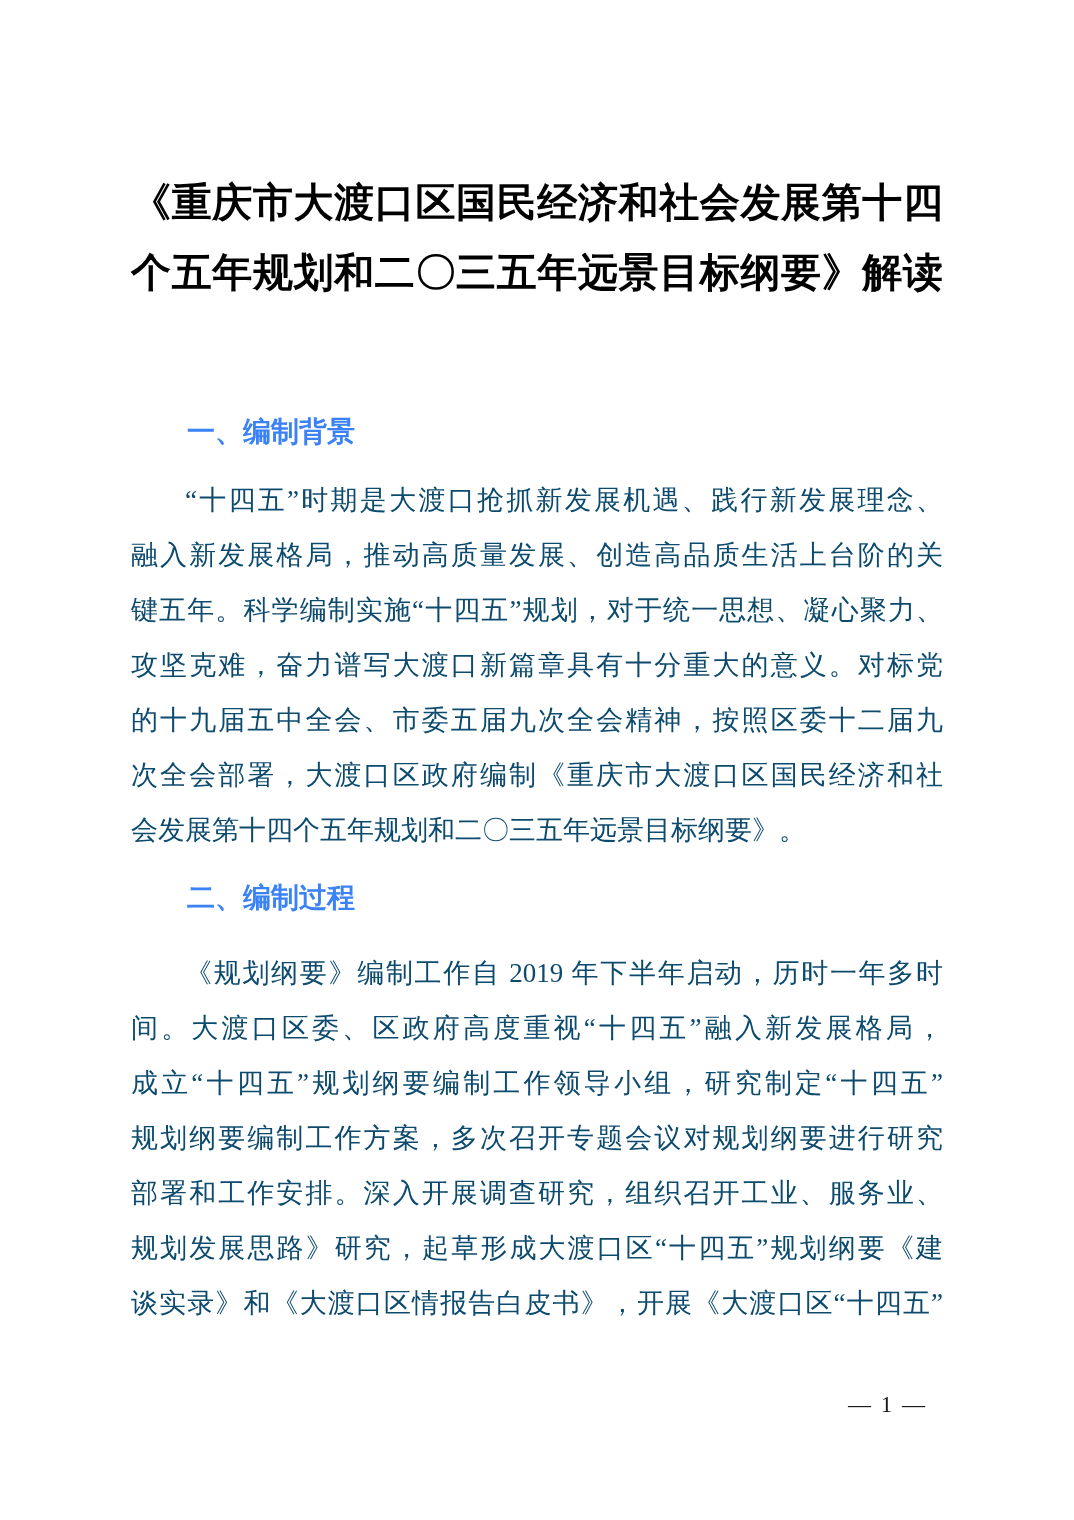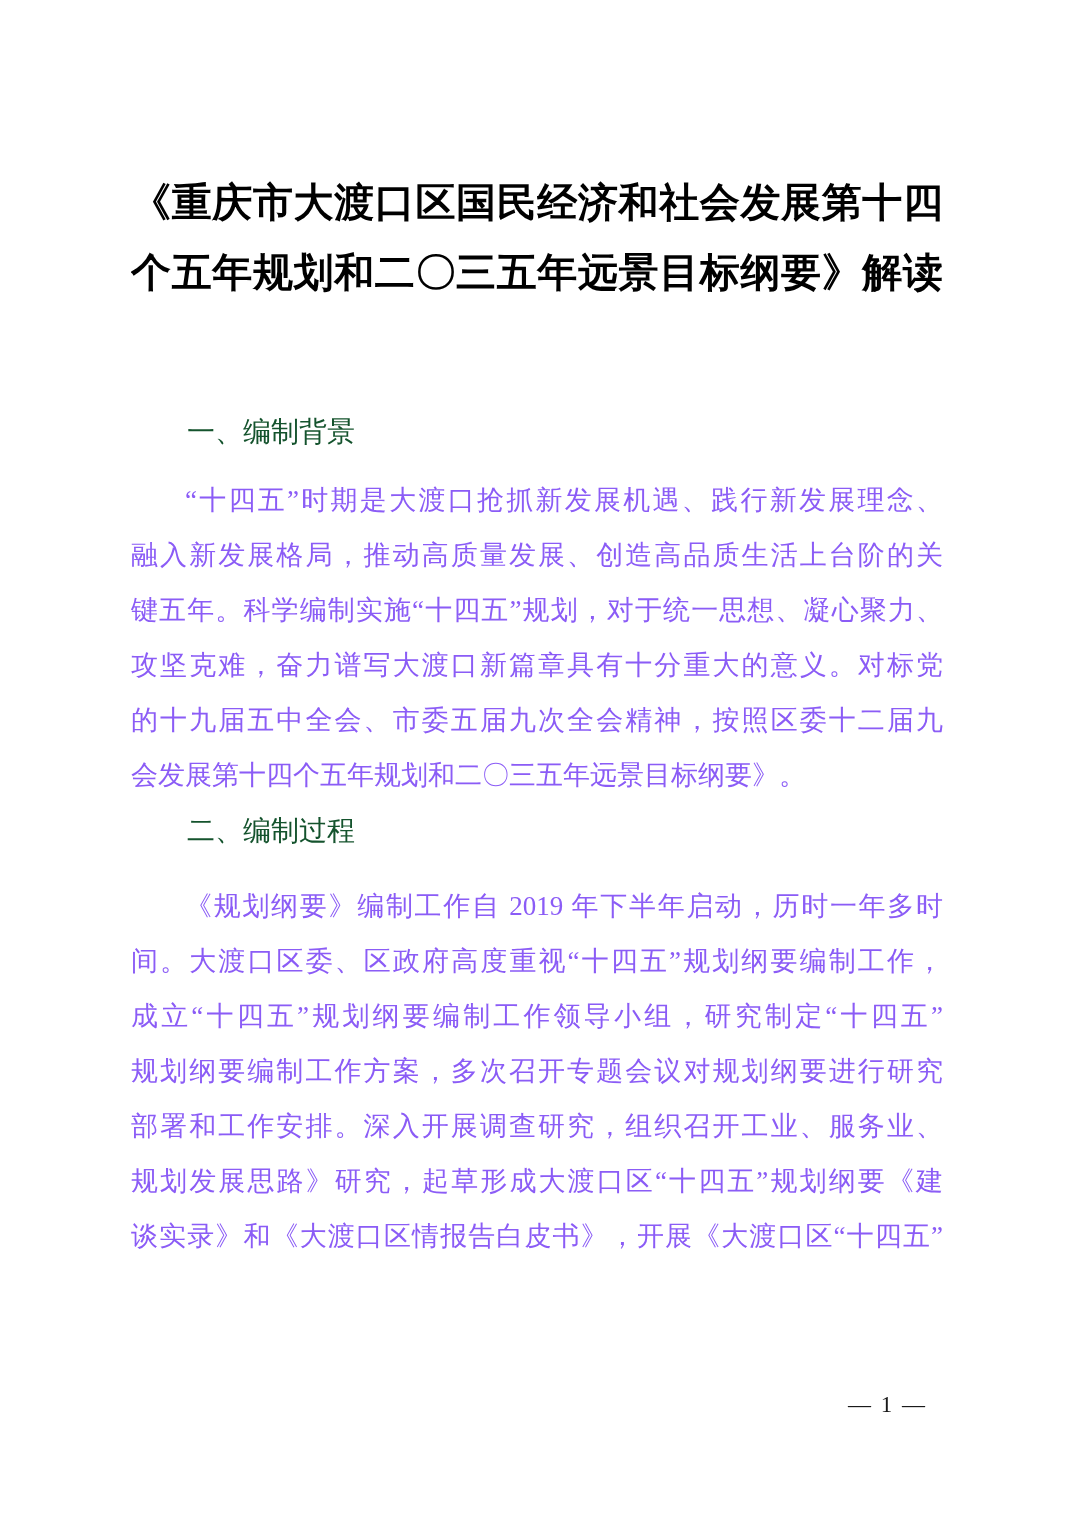--- a/index.html
+++ b/index.html
@@ -27,34 +27,34 @@
     color: #000;
   }
   .doc-title .t-line {
     text-align: justify;
     text-align-last: justify;
     white-space: nowrap;
     overflow: hidden;
   }
   .section-heading {
     font-family: "Liberation Sans", "DejaVu Sans", sans-serif;
-    font-weight: normal;
+    font-weight: bold;
     font-size: 28px;
     line-height: 36px;
     text-indent: 2em;
-    color: #14532d;
+    color: #3b82f6;
   }
   .heading-1 { margin-top: 106px; }
-  .heading-2 { margin-top: 10px; }
+  .heading-2 { margin-top: 22px; }
   .para { margin-top: 23px; }
   .para-2 { margin-top: 30px; }
   .body-line {
     font-size: 27px;
     line-height: 55px;
-    color: #8b5cf6;
+    color: #0c4a6e;
     text-align: justify;
     text-align-last: justify;
     white-space: nowrap;
     overflow: hidden;
     font-weight: normal;
   }
   .body-line.first { text-indent: 2em; }
   .body-line.last { text-align-last: left; }
   .page-footer {
     position: absolute;
@@ -77,28 +77,29 @@
     </div>
 
     <div class="section-heading heading-1">一、编制背景</div>
 
     <div class="para para-1">
       <div class="body-line first">“十四五”时期是大渡口抢抓新发展机遇、践行新发展理念、</div>
       <div class="body-line">融入新发展格局，推动高质量发展、创造高品质生活上台阶的关</div>
       <div class="body-line">键五年。科学编制实施“十四五”规划，对于统一思想、凝心聚力、</div>
       <div class="body-line">攻坚克难，奋力谱写大渡口新篇章具有十分重大的意义。对标党</div>
       <div class="body-line">的十九届五中全会、市委五届九次全会精神，按照区委十二届九</div>
+      <div class="body-line">次全会部署，大渡口区政府编制《重庆市大渡口区国民经济和社</div>
       <div class="body-line last">会发展第十四个五年规划和二〇三五年远景目标纲要》。</div>
     </div>
 
     <div class="section-heading heading-2">二、编制过程</div>
 
     <div class="para para-2">
       <div class="body-line first">《规划纲要》编制工作自 2019 年下半年启动，历时一年多时</div>
-      <div class="body-line">间。大渡口区委、区政府高度重视“十四五”规划纲要编制工作，</div>
+      <div class="body-line">间。大渡口区委、区政府高度重视“十四五”融入新发展格局，</div>
       <div class="body-line">成立“十四五”规划纲要编制工作领导小组，研究制定“十四五”</div>
       <div class="body-line">规划纲要编制工作方案，多次召开专题会议对规划纲要进行研究</div>
       <div class="body-line">部署和工作安排。深入开展调查研究，组织召开工业、服务业、</div>
       <div class="body-line">规划发展思路》研究，起草形成大渡口区“十四五”规划纲要《建</div>
       <div class="body-line">谈实录》和《大渡口区情报告白皮书》，开展《大渡口区“十四五”</div>
     </div>
 
   </div>
 
   <div class="page-footer">— 1 —</div>

